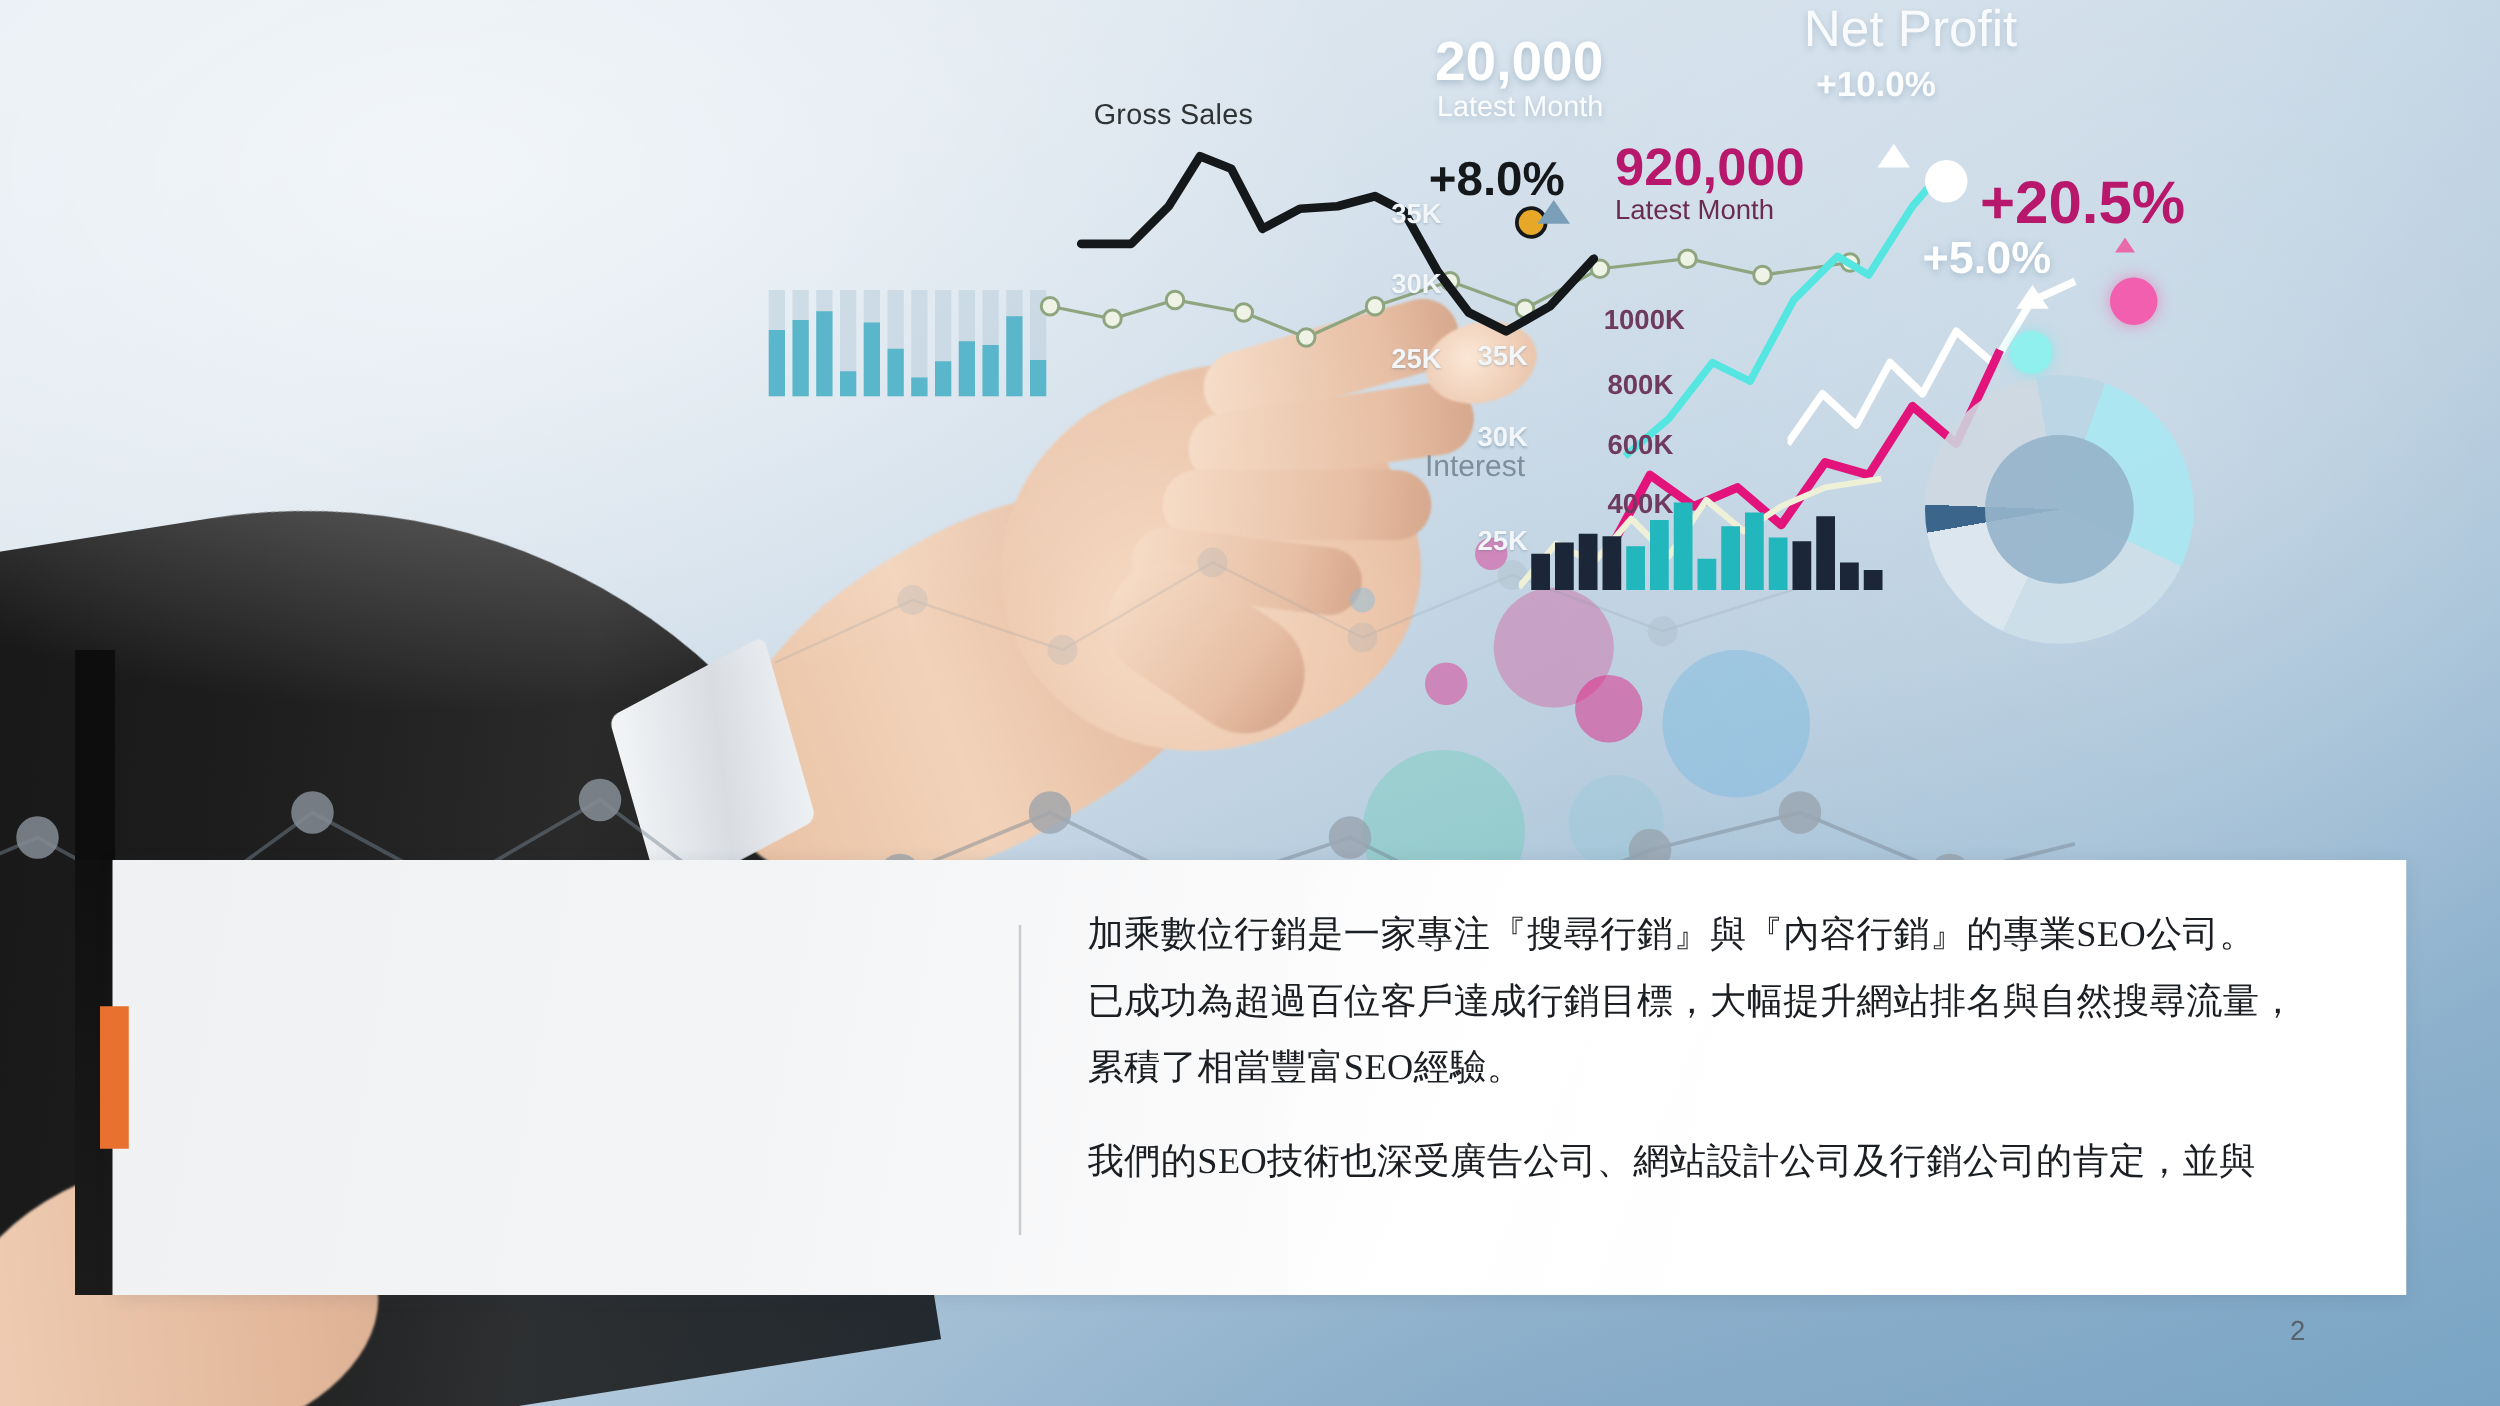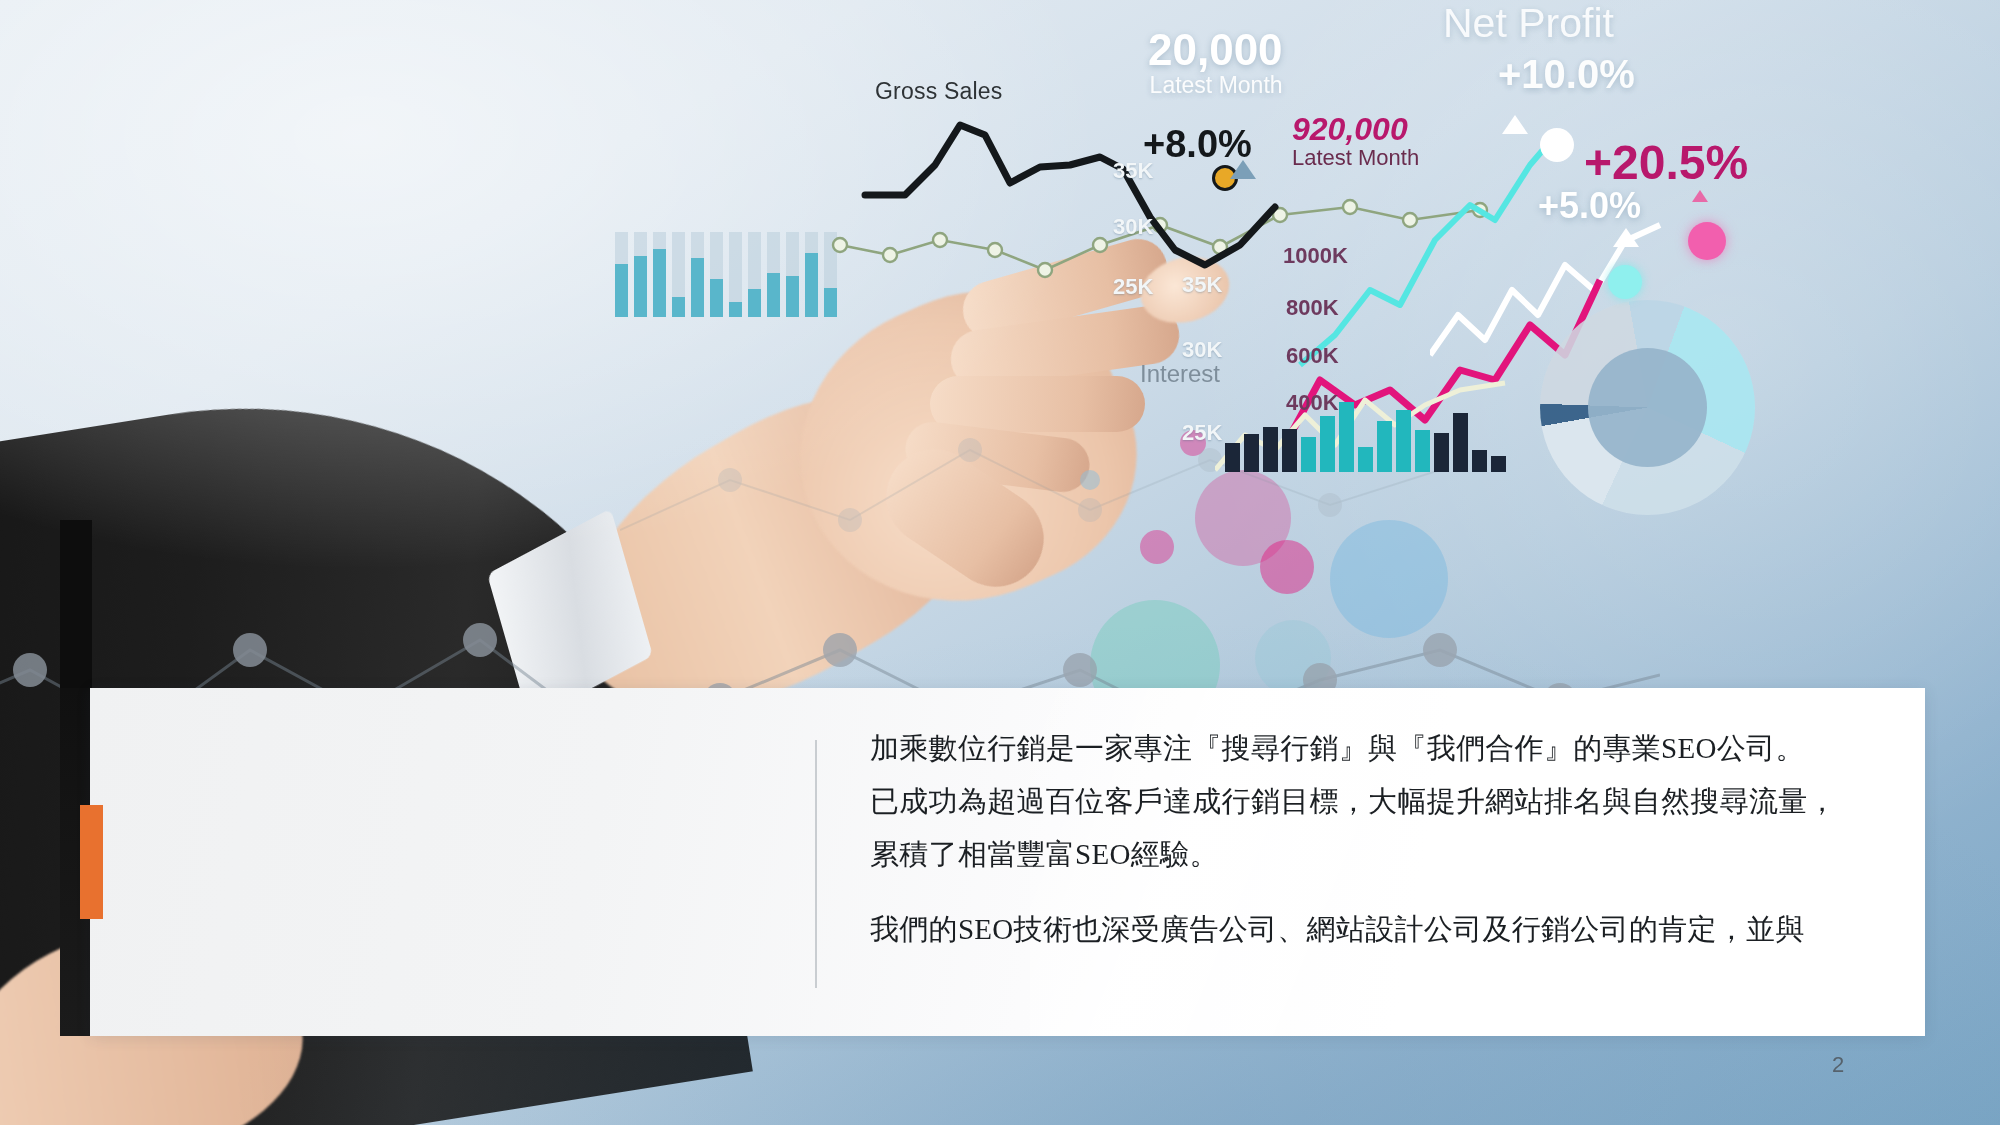--- a/index.html
+++ b/index.html
@@ -345,25 +345,25 @@
     <div class="lbl big-num kpi-white" style="left:1443px;top:0px;font-size:41px;font-weight:normal;opacity:.85;">Net Profit</div>
 
     <div class="lbl" style="left:1148px;top:28px;text-align:right;">
       <div class="big-num kpi-white" style="font-size:44px;line-height:1;">20,000</div>
       <div class="kpi-sub kpi-white" style="font-size:23px;opacity:.92;">Latest Month</div>
     </div>
 
     <div class="lbl big-num kpi-black" style="left:1143px;top:123px;font-size:38px;">+8.0%</div>
 
     <div class="lbl" style="left:1292px;top:113px;">
-      <div class="big-num kpi-magenta" style="font-size:32px;line-height:1;font-style:italic;">920,000</div>
+      <div class="big-num kpi-magenta" style="font-size:42px;line-height:1;">920,000</div>
       <div class="kpi-sub" style="font-size:22px;color:#6a2c4e;">Latest Month</div>
     </div>
 
-    <div class="lbl big-num kpi-white" style="left:1498px;top:52px;font-size:40px;opacity:.95;">+10.0%</div>
+    <div class="lbl big-num kpi-white" style="left:1453px;top:52px;font-size:28px;opacity:.95;">+10.0%</div>
 
     <div class="lbl big-num kpi-magenta" style="left:1584px;top:135px;font-size:48px;">+20.5%</div>
 
     <div class="lbl big-num kpi-white" style="left:1538px;top:185px;font-size:36px;">+5.0%</div>
 
     <div class="lbl axis-lbl" style="left:1113px;top:158px;">35K</div>
     <div class="lbl axis-lbl" style="left:1113px;top:214px;">30K</div>
     <div class="lbl axis-lbl" style="left:1113px;top:274px;">25K</div>
 
     <div class="lbl axis-lbl" style="left:1182px;top:272px;">35K</div>
@@ -382,21 +382,21 @@
   <div class="card">
     <div class="card-sheen"></div>
   </div>
 
   <div class="accent-bar"></div>
 
 
   <div class="divider"></div>
 
   <div class="body-col">
-    <p>加乘數位行銷是一家專注『搜尋行銷』與『我們合作』的專業SEO公司。</p>
+    <p>加乘數位行銷是一家專注『搜尋行銷』與『內容行銷』的專業SEO公司。</p>
     <p>已成功為超過百位客戶達成行銷目標，大幅提升網站排名與自然搜尋流量，</p>
     <p>累積了相當豐富SEO經驗。</p>
     <div class="gap"></div>
     <p>我們的SEO技術也深受廣告公司、網站設計公司及行銷公司的肯定，並與</p>
   </div>
 
   <div class="page-num">2</div>
 
 </div>
 

